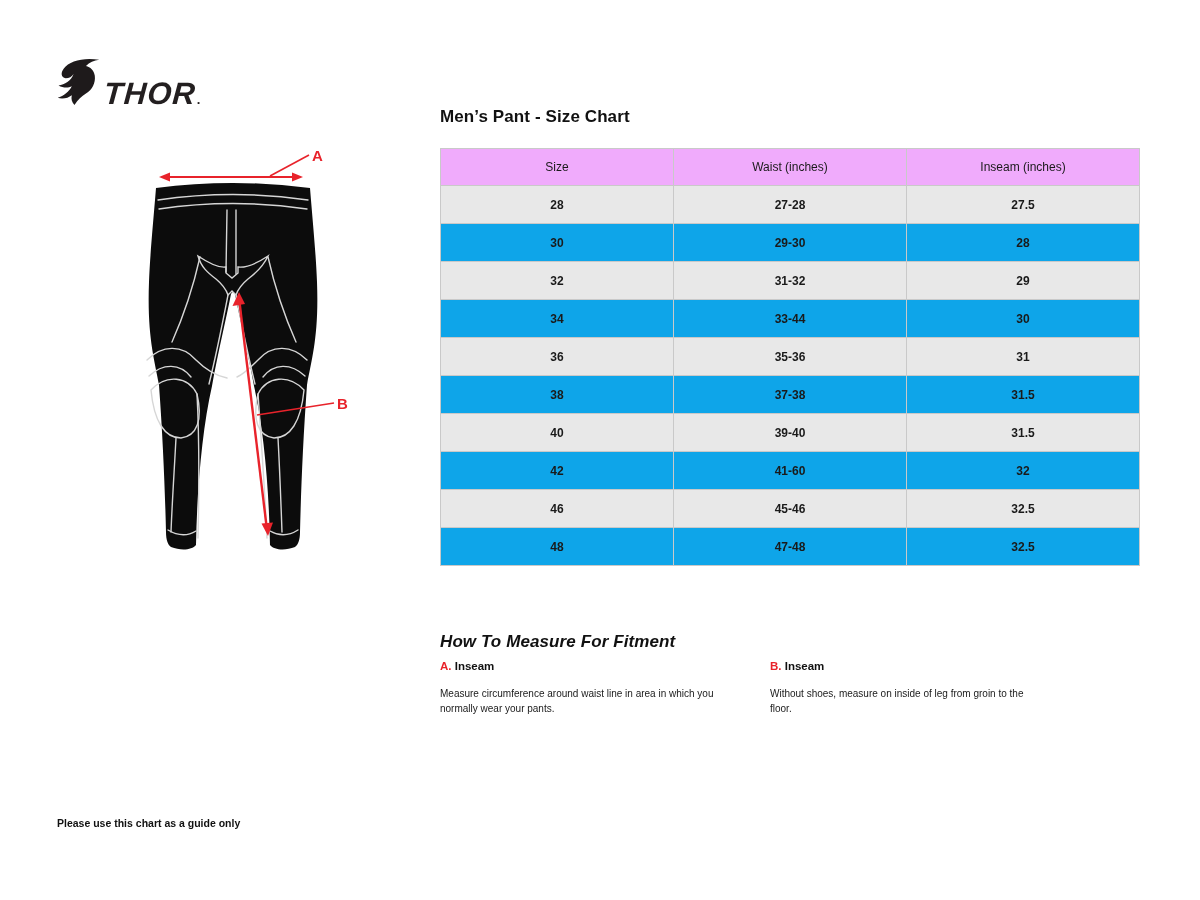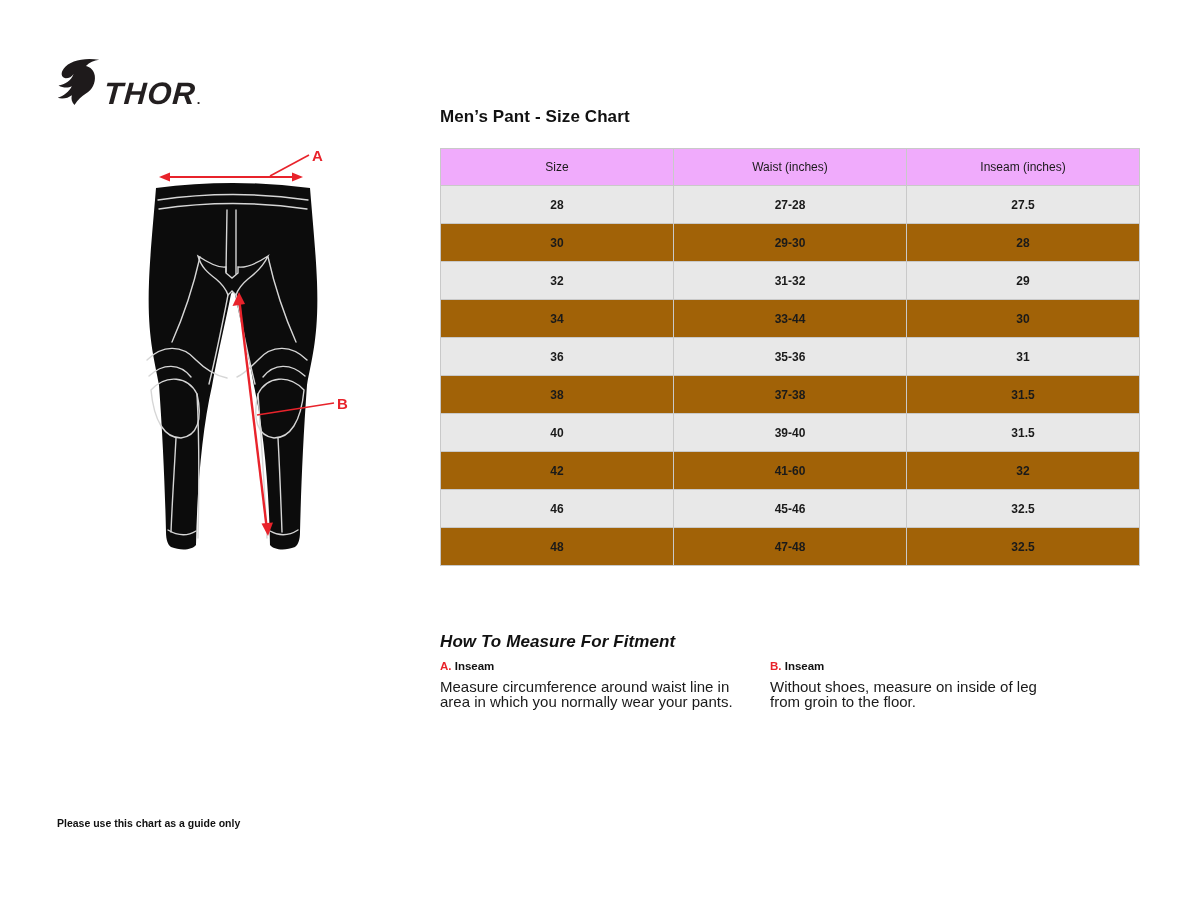--- a/index.html
+++ b/index.html
@@ -33,32 +33,32 @@
   
   table.size-table {
     position:absolute; left:440px; top:148px; width:700px;
     border-collapse:collapse; table-layout:fixed;
   }
   .size-table th, .size-table td {
     border:1px solid #c9c9c9; text-align:center; vertical-align:middle;
     font-size:12px; color:#1a1a1a; padding:0;
   }
   .size-table th { height:36px; background:#f0abfc; font-weight:normal; }
-  .size-table td { height:37px; font-weight:bold; background:#a16207; }
+  .size-table td { height:37px; font-weight:bold; background:#0ea5e9; }
   .size-table tbody tr:nth-child(odd) td { background:#e8e8e8; }
 
   
   .howto { position:absolute; left:440px; top:632px; width:700px; }
   .howto-heading { font-size:17px; font-weight:bold; color:#111; margin:0 0 12px 0; letter-spacing:0.1px;font-style:italic; }
   .howto-item { position:absolute; top:28px; }
   .howto-item.item-a { left:0; width:300px; }
   .howto-item.item-b { left:330px; width:276px; }
   .howto-label { font-size:11.5px; font-weight:bold; color:#111; }
   .howto-letter { color:#e8232b; }
-  .howto-desc { font-size:15px; line-height:14.5px; color:#1a1a1a; margin-top:8px; }
+  .howto-desc { font-size:10px; line-height:14.5px; color:#1a1a1a; margin-top:15px; }
 
   
   .disclaimer {
     position:absolute; left:57px; top:818px;
     font-size:10.5px; font-weight:bold; line-height:11.5px; color:#111;
   }
 </style>
 </head>
 <body>
 

